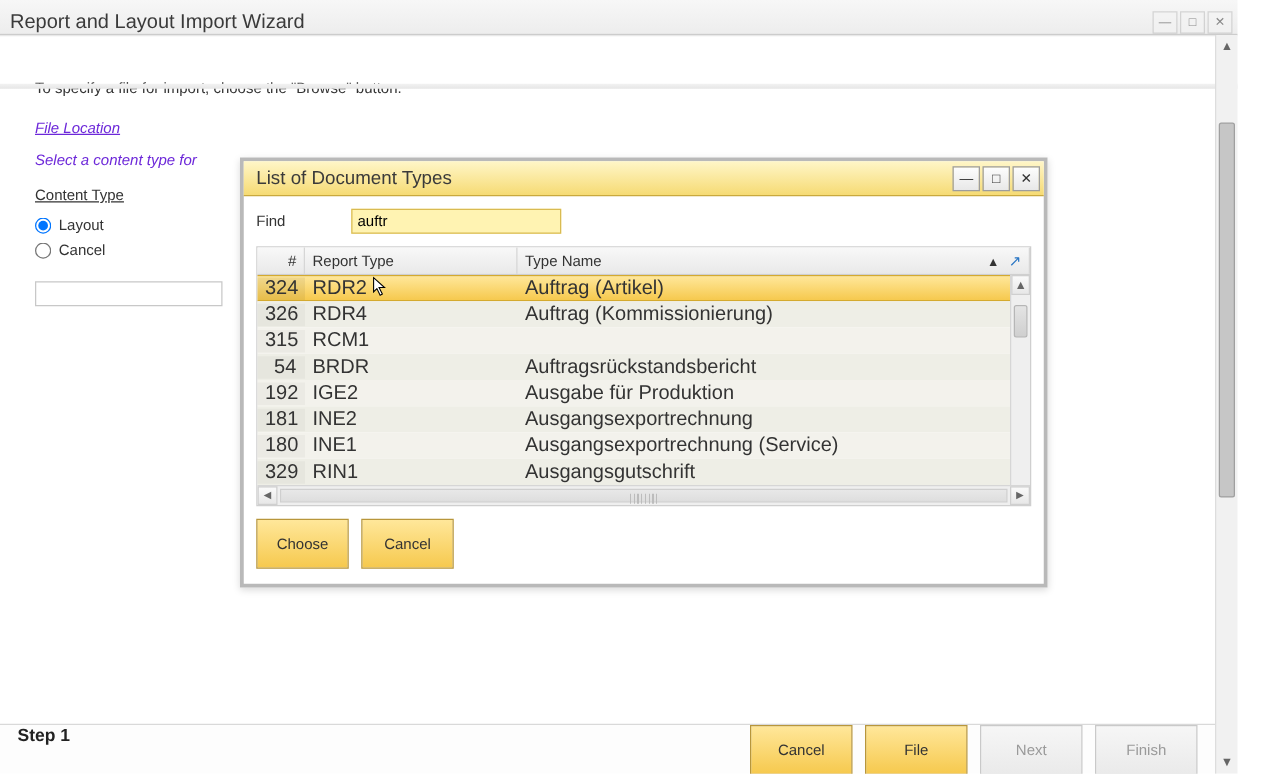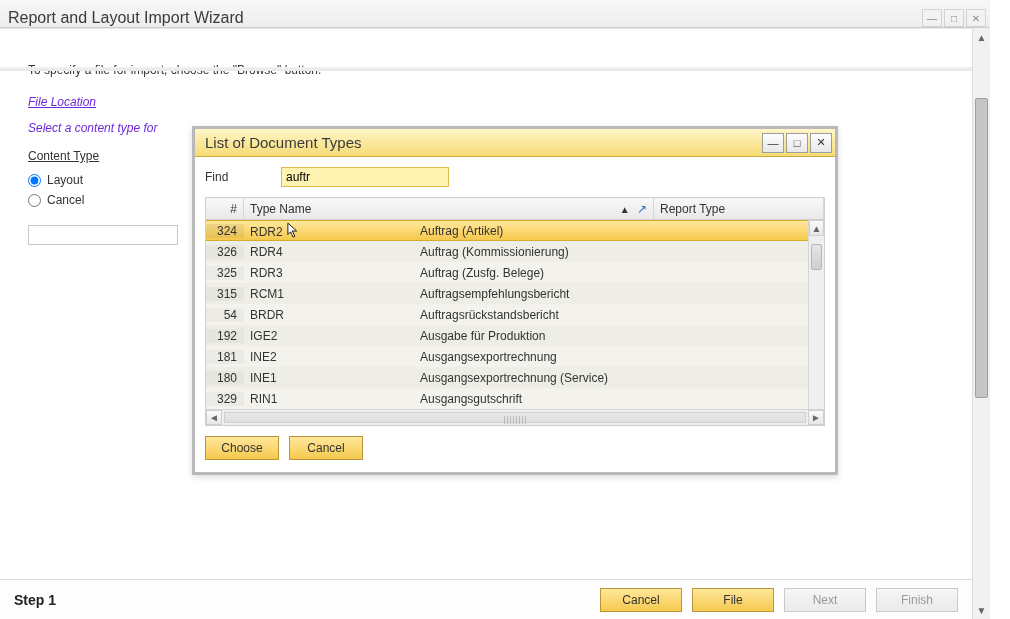--- a/index.html
+++ b/index.html
@@ -23,24 +23,24 @@
   .radio-row { display:flex; align-items:center; margin: 6px 0; }
   .radio-row input { margin: 0 6px 0 0; }
 
   
   .wiz-scroll { position:absolute; right:0; top:28px; bottom:0; width:18px; background:#f1f1f1; border-left:1px solid #ddd; }
   .wiz-scroll .thumb { position:absolute; left:2px; right:2px; top:70px; height:300px; background:#c6c6c6; border:1px solid #9f9f9f; border-radius:2px; }
   .wiz-scroll .arrow { position:absolute; left:0; right:0; height:18px; display:flex; align-items:center; justify-content:center; font-size:10px; color:#666; }
   .wiz-scroll .arrow.up { top:0; } .wiz-scroll .arrow.down { bottom:0; }
 
   
-  .wizard-footer { position:absolute; left:0; right:18px; bottom:0; height:40px; border-top:1px solid #d9d9d9; display:flex; align-items:center; padding:0 14px; background:#fdfdfd;margin-top:30px; }
+  .wizard-footer { position:absolute; left:0; right:18px; bottom:0; height:40px; border-top:1px solid #d9d9d9; display:flex; padding:0 14px; background:#fdfdfd;margin-top:30px; }
   .step-label { font-weight:bold; font-size:14px; color:#222; }
   .footer-spacer { flex:1; }
-  .btn { min-width:82px; height:24px; margin-left:10px; border:1px solid #b8963b; background:linear-gradient(#ffe79a,#f6c94e); color:#333; font-size:12px; display:inline-flex; align-items:center; justify-content:center; cursor:pointer; }
+  .btn { min-width:82px; height:40px; margin-left:10px; border:1px solid #b8963b; background:linear-gradient(#ffe79a,#f6c94e); color:#333; font-size:12px; display:inline-flex; align-items:center; justify-content:center; cursor:pointer; }
   .btn.disabled { background:linear-gradient(#f6f6f6,#eaeaea); border-color:#c9c9c9; color:#9a9a9a; cursor:default; }
 
   
   .modal { position:absolute; left:192px; top:126px; width:646px; border:3px solid #b9b9b9; background:#fff; box-shadow:0 2px 6px rgba(0,0,0,.15); }
   .modal-titlebar { height:28px; background:linear-gradient(#fff6c8,#f6db74); display:flex; align-items:center; padding:0 3px 0 10px; border-bottom:1px solid #c9a93e; }
   .modal-title { font-size:15px; color:#3a3a3a; flex:1; }
   .mt-btn { width:22px; height:20px; margin-left:2px; border:1px solid #9d9d9d; background:linear-gradient(#fdfdfd,#e8e8e8); display:flex; align-items:center; justify-content:center; font-size:11px; cursor:pointer; }
 
   .modal-body { padding:10px 10px 12px; }
   .find-row { display:flex; align-items:center; margin-bottom:10px; }
@@ -49,21 +49,21 @@
 
   .table-wrap { position:relative; border:1px solid #cfcfcf; }
   .thead { display:flex; height:22px; background:linear-gradient(#f8f8f8,#e9e9e9); border-bottom:1px solid #cfcfcf; }
   .th { padding:3px 6px; font-size:12px; color:#333; border-right:1px solid #d6d6d6; display:flex; align-items:center; }
   .th.num { width:38px; justify-content:flex-end; }
   .th.rt  { width:170px; }
   .th.tn  { flex:1; justify-content:space-between; }
   .sort-arrow { font-size:10px; color:#333; }
   .open-icon { color:#2a76c4; font-size:12px; margin-left:4px; }
   .tbody { }
-  .tr { display:flex; height:21px; align-items:center; font-size:12px; }
+  .tr { display:flex; height:21px; align-items:center; font-size:16px; }
   .tr:nth-child(odd) { background:#f3f2ec; }
   .tr:nth-child(even){ background:#eeeee6; }
   .tr.selected { background:linear-gradient(#ffe79a,#f6c94e); border-top:1px solid #d4aa2f; border-bottom:1px solid #d4aa2f; }
   .td { padding:0 6px; border-right:1px solid rgba(0,0,0,0); }
   .td.num { width:38px; text-align:right; background:rgba(0,0,0,.03);} 
   .tr.selected .td.num { background:rgba(0,0,0,.06); }
   .td.rt  { width:170px; }
   .td.tn  { flex:1; padding-right:10px; }
   .cursor { display:inline-block; width:14px; height:18px; margin-left:4px; vertical-align:-4px; }
 
@@ -145,52 +145,46 @@
 
   <div class="modal-body">
     <div class="find-row">
       <div class="find-label">Find</div>
       <input class="find-input" value="auftr" style="">
     </div>
 
     <div class="table-wrap">
       <div class="thead">
         <div class="th num">#</div>
+        <div class="th rt">Report Type</div>
         <div class="th tn">
           <span>Type Name</span>
           <span>
             <span class="sort-arrow">▲</span>
             <span class="open-icon">↗</span>
           </span>
         </div>
-        <div class="th rt">Report Type</div>
       </div>
 
       <div class="tbody" id="rows">
           <div class="tr selected">
             <div class="td num">324</div>
             <div class="td rt">RDR2<svg class="cursor" viewBox="0 0 16 20">
                 <path d="M1 1 L1 14 L4 11 L7 17 L9 16 L6 10 L11 10 Z" fill="#fff" stroke="#000" stroke-width="1"></path>
               </svg></div>
             <div class="td tn">Auftrag (Artikel)</div>
           </div>
           <div class="tr">
             <div class="td num">326</div>
             <div class="td rt">RDR4</div>
             <div class="td tn">Auftrag (Kommissionierung)</div>
           </div>
           <div class="tr">
-            <div class="td num">325</div>
-            <div class="td rt">RDR3</div>
-            <div class="td tn">Auftrag (Zusfg. Belege)</div>
-          </div>
-          <div class="tr">
             <div class="td num">315</div>
             <div class="td rt">RCM1</div>
-            <div class="td tn">Auftragsempfehlungsbericht</div>
           </div>
           <div class="tr">
             <div class="td num">54</div>
             <div class="td rt">BRDR</div>
             <div class="td tn">Auftragsrückstandsbericht</div>
           </div>
           <div class="tr">
             <div class="td num">192</div>
             <div class="td rt">IGE2</div>
             <div class="td tn">Ausgabe für Produktion</div>

